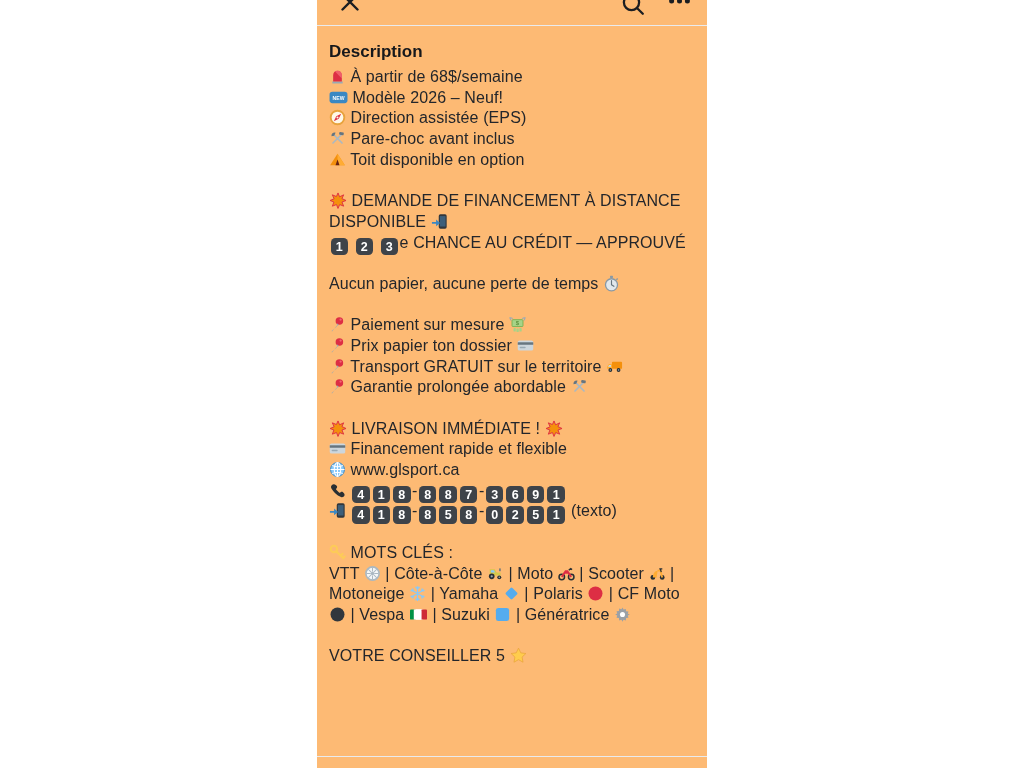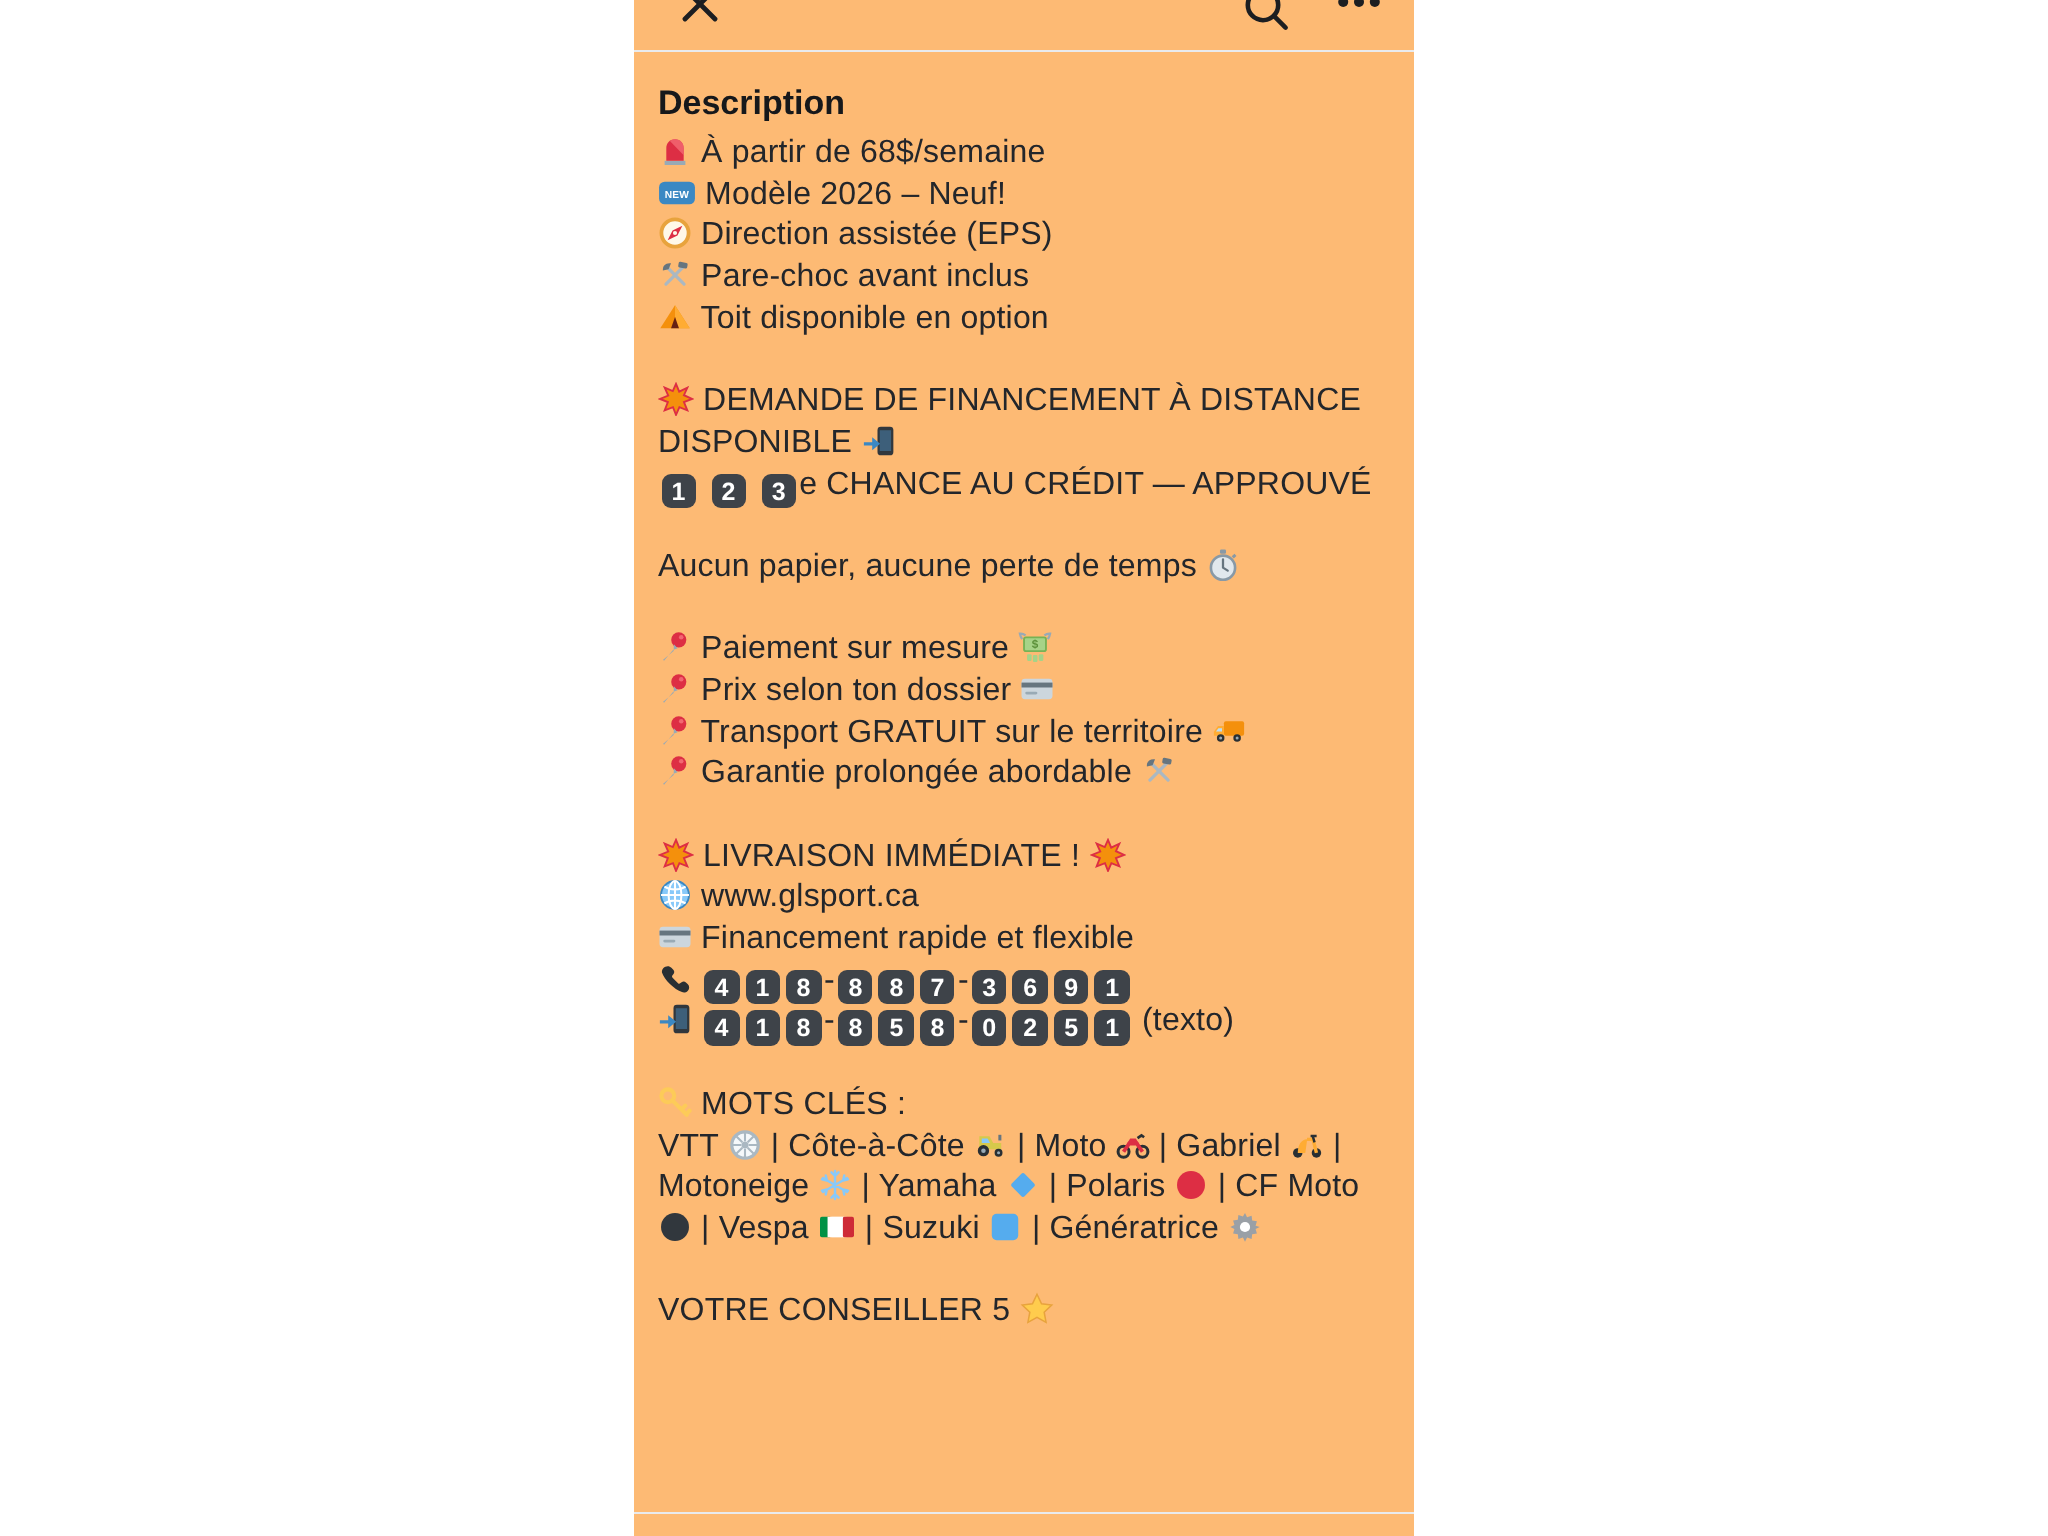--- a/index.html
+++ b/index.html
@@ -123,21 +123,21 @@
                 <g fill="#A6D388">
                   <rect x="4.8" y="12.8" width="2.4" height="3.6" rx="0.6"></rect>
                   <rect x="7.9" y="13.2" width="2.4" height="3.8" rx="0.6"></rect>
                   <rect x="11" y="12.8" width="2.4" height="3.6" rx="0.6"></rect>
                 </g>
               </svg></span></div>
           <div class="line"><span class="em em-pushpin"><svg viewBox="0 0 18 18">
                 <circle cx="11" cy="5.2" r="4" fill="#DD2E44"></circle>
                 <circle cx="12.3" cy="3.8" r="1.2" fill="#F26671"></circle>
                 <path d="M8.4 7.6l2 2-2.5 1-4.7 5.7-.5-.5 5.6-4.7z" fill="#99AAB5"></path>
-              </svg></span><span> Prix selon ton dossier </span><span class="em em-credit-card"><svg viewBox="0 0 18 18">
+              </svg></span><span> Prix papier ton dossier </span><span class="em em-credit-card"><svg viewBox="0 0 18 18">
                 <rect x="0.8" y="3.6" width="16.4" height="10.8" rx="1.8" fill="#CCD6DD"></rect>
                 <rect x="0.8" y="5.6" width="16.4" height="2.6" fill="#66757F"></rect>
                 <rect x="2.8" y="10.4" width="6.4" height="1.5" rx="0.75" fill="#99AAB5"></rect>
               </svg></span></div>
           <div class="line"><span class="em em-pushpin"><svg viewBox="0 0 18 18">
                 <circle cx="11" cy="5.2" r="4" fill="#DD2E44"></circle>
                 <circle cx="12.3" cy="3.8" r="1.2" fill="#F26671"></circle>
                 <path d="M8.4 7.6l2 2-2.5 1-4.7 5.7-.5-.5 5.6-4.7z" fill="#99AAB5"></path>
               </svg></span><span> Transport GRATUIT sur le territoire </span><span class="em em-delivery-truck"><svg viewBox="0 0 18 18">
                 <rect x="6.3" y="3.9" width="10.7" height="7.6" rx="1" fill="#F4900C"></rect>
@@ -160,30 +160,30 @@
                 <path d="M2.6 6.6C2.3 4 4.2 2.4 6.9 2.8L5.6 6z" fill="#66757F"></path>
                 <rect x="10.8" y="2.3" width="4.8" height="3" rx="0.8" fill="#66757F" transform="rotate(10 13.2 3.8)"></rect>
               </svg></span></div>
         </div>
         <div class="para">
           <div class="line"><span class="em em-collision"><svg viewBox="0 0 18 18">
                 <path d="M9 1l1.7 4.1L15 3l-1.8 4 4.3 2-4.3 1.6L15 15l-4.2-1.7L9 17.4 7.4 13.3 3 15l1.7-4.4L.6 9l4.3-1.8L3 3l4.3 1.8z" fill="#F4900C" stroke="#DD2E44" stroke-width="1"></path>
               </svg></span><span> LIVRAISON IMMÉDIATE ! </span><span class="em em-collision"><svg viewBox="0 0 18 18">
                 <path d="M9 1l1.7 4.1L15 3l-1.8 4 4.3 2-4.3 1.6L15 15l-4.2-1.7L9 17.4 7.4 13.3 3 15l1.7-4.4L.6 9l4.3-1.8L3 3l4.3 1.8z" fill="#F4900C" stroke="#DD2E44" stroke-width="1"></path>
               </svg></span></div>
+          <div class="line"><span class="em em-credit-card"><svg viewBox="0 0 18 18">
+                <rect x="0.8" y="3.6" width="16.4" height="10.8" rx="1.8" fill="#CCD6DD"></rect>
+                <rect x="0.8" y="5.6" width="16.4" height="2.6" fill="#66757F"></rect>
+                <rect x="2.8" y="10.4" width="6.4" height="1.5" rx="0.75" fill="#99AAB5"></rect>
+              </svg></span><span> Financement rapide et flexible</span></div>
           <div class="line"><span class="em em-globe"><svg viewBox="0 0 18 18">
                 <circle cx="9" cy="9" r="7.4" fill="#88C9F9" stroke="#3B88C3" stroke-width="1"></circle>
                 <path d="M1.6 9h14.8M9 1.6v14.8M3.4 4.6c3.1 2 8.1 2 11.2 0M3.4 13.4c3.1-2 8.1-2 11.2 0" stroke="#ffffff" stroke-width="1.1" fill="none"></path>
                 <ellipse cx="9" cy="9" rx="3.4" ry="7.4" stroke="#ffffff" stroke-width="1.1" fill="none"></ellipse>
               </svg></span><span> www.glsport.ca</span></div>
-          <div class="line"><span class="em em-credit-card"><svg viewBox="0 0 18 18">
-                <rect x="0.8" y="3.6" width="16.4" height="10.8" rx="1.8" fill="#CCD6DD"></rect>
-                <rect x="0.8" y="5.6" width="16.4" height="2.6" fill="#66757F"></rect>
-                <rect x="2.8" y="10.4" width="6.4" height="1.5" rx="0.75" fill="#99AAB5"></rect>
-              </svg></span><span> Financement rapide et flexible</span></div>
           <div class="line"><span class="em em-phone-receiver"><svg viewBox="0 0 18 18">
                 <path d="M2.1 5.6c-.2-1.8 1.3-3.3 3.1-3.3.7 0 1.4.3 1.9.8l1 1c.6.6.7 1.6.1 2.3l-.6.8c-.3.3-.2.8.1 1.1l2.9 2.9c.3.3.8.4 1.1.1l.8-.6c.7-.6 1.7-.5 2.3.1l1 1c1 1 .9 2.6-.1 3.5-.8.8-2 1-3 .6C8.6 14.6 3.3 9.4 2.1 5.6z" fill="#292F33"></path>
               </svg></span><span> </span><span class="keycap">4</span><span class="keycap">1</span><span class="keycap">8</span><span>-</span><span class="keycap">8</span><span class="keycap">8</span><span class="keycap">7</span><span>-</span><span class="keycap">3</span><span class="keycap">6</span><span class="keycap">9</span><span class="keycap">1</span></div>
           <div class="line"><span class="em em-mobile-phone-arrow"><svg viewBox="0 0 18 18">
                 <rect x="8.2" y="1.4" width="8.4" height="15.2" rx="1.8" fill="#31373D"></rect>
                 <rect x="9.4" y="3.3" width="6" height="11" fill="#55ACEE" opacity="0.35"></rect>
                 <path d="M1 9.6h4.4V7L9.6 10.5l-4.2 3.4v-2.5H1z" fill="#3B88C3"></path>
               </svg></span><span> </span><span class="keycap">4</span><span class="keycap">1</span><span class="keycap">8</span><span>-</span><span class="keycap">8</span><span class="keycap">5</span><span class="keycap">8</span><span>-</span><span class="keycap">0</span><span class="keycap">2</span><span class="keycap">5</span><span class="keycap">1</span><span> (texto)</span></div>
         </div>
         <div class="para">
@@ -204,21 +204,21 @@
                 <circle cx="5" cy="12" r="3" fill="#292F33"></circle>
                 <circle cx="5" cy="12" r="1.2" fill="#99AAB5"></circle>
                 <circle cx="13" cy="13.1" r="2.1" fill="#292F33"></circle>
                 <circle cx="13" cy="13.1" r="0.8" fill="#99AAB5"></circle>
               </svg></span><span> | Moto </span><span class="em em-motorcycle"><svg viewBox="0 0 18 18">
                 <circle cx="4" cy="12.6" r="2.9" fill="none" stroke="#292F33" stroke-width="1.6"></circle>
                 <circle cx="14" cy="12.6" r="2.9" fill="none" stroke="#292F33" stroke-width="1.6"></circle>
                 <path d="M4 12.6L7 8.2h4l3 4.4" stroke="#DD2E44" stroke-width="2" fill="none"></path>
                 <path d="M5.9 8.2h6.2L10.5 5.6h-3z" fill="#DD2E44"></path>
                 <path d="M11.4 5.4l2.1-1.5 1.4 1" stroke="#292F33" stroke-width="1.4" fill="none"></path>
-              </svg></span><span> | Gabriel </span><span class="em em-scooter"><svg viewBox="0 0 18 18">
+              </svg></span><span> | Scooter </span><span class="em em-scooter"><svg viewBox="0 0 18 18">
                 <circle cx="4.1" cy="13.2" r="2.5" fill="#292F33"></circle>
                 <circle cx="14" cy="13.2" r="2.5" fill="#292F33"></circle>
                 <path d="M4.1 13.2c0-4.2 2-7.2 5-7.2l-1 7.2z" fill="#FFAC33"></path>
                 <path d="M9 6h3.2l1.8 7.2" stroke="#FFAC33" stroke-width="1.8" fill="none"></path>
                 <path d="M10.9 4.2h3.2M12 4.2l1 3.4" stroke="#292F33" stroke-width="1.3" fill="none"></path>
               </svg></span><span> |</span></div>
           <div class="line"><span>Motoneige </span><span class="em em-snowflake"><svg viewBox="0 0 18 18">
                 <g stroke="#88C9F9" stroke-width="1.3" stroke-linecap="round">
                   <path d="M9 1.6v14.8M2.6 5.3l12.8 7.4M15.4 5.3L2.6 12.7M9 4.2L7.1 2.3M9 4.2l1.9-1.9M9 13.8l-1.9 1.9M9 13.8l1.9 1.9M4.7 6.6L2.1 6M4.7 6.6l-.6-2.6M13.3 6.6l2.6-.6M13.3 6.6l.6-2.6M4.7 11.4l-2.6.6M4.7 11.4l-.6 2.6M13.3 11.4l.6 2.6M13.3 11.4l2.6.6"></path>
                 </g>

